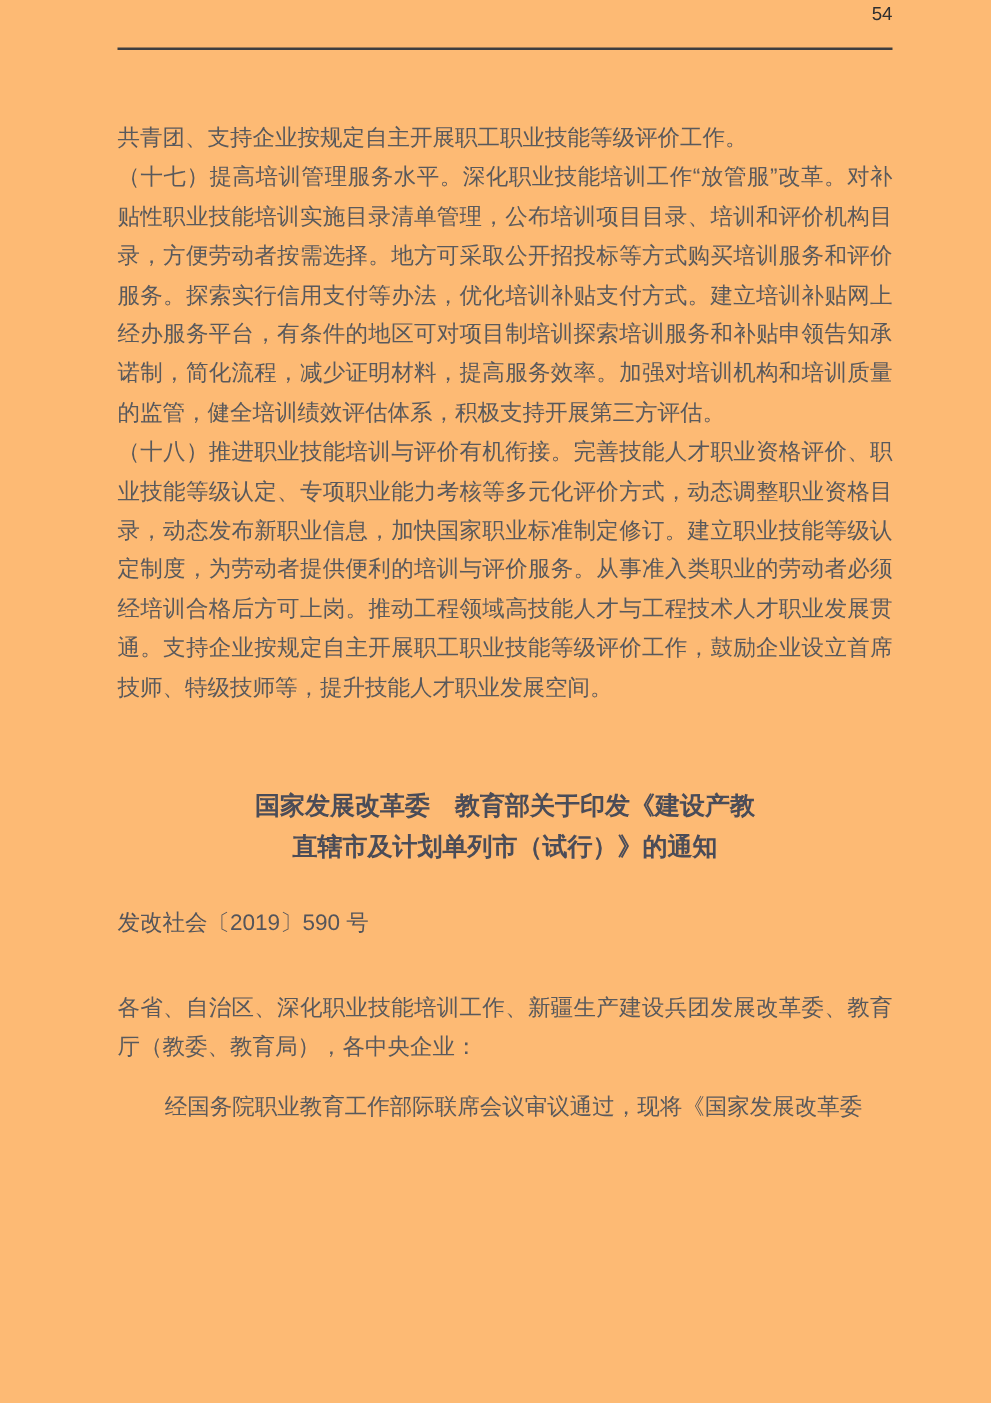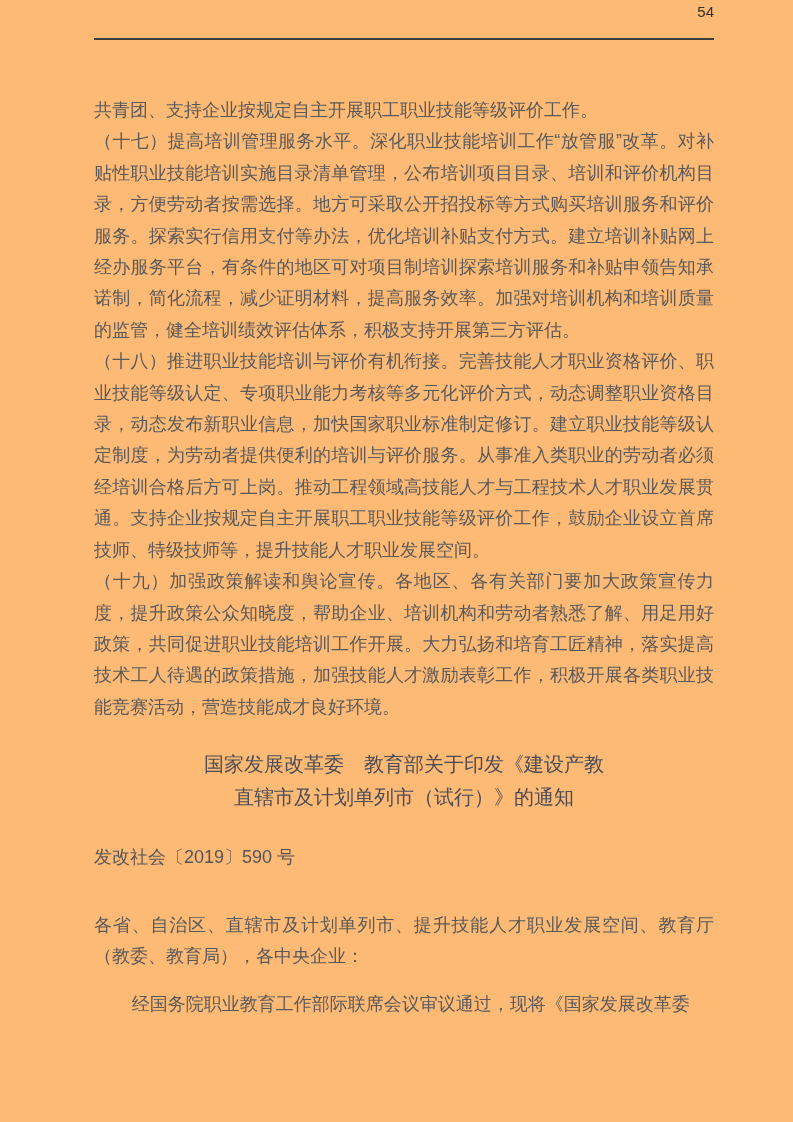--- a/index.html
+++ b/index.html
@@ -37,24 +37,24 @@
   }
   .body-para {
     margin: 0;
     font-size: 18px;
     line-height: 31.4px;
     color: #59595c;
     text-align: justify;
     text-justify: inter-ideograph;
   }
   .notice-title {
-    margin: 25px 0 0 0;
+    margin: 63px 0 0 0;
     font-size: 20px;
     line-height: 33px;
-    font-weight: normal;
+    font-weight: bold;
     color: #4a4c58;
     text-align: center;
   }
   .title-line { display: block; }
   .doc-number {
     margin-top: 28px;
     font-size: 18px;
     line-height: 31.4px;
     color: #54555b;
     text-align: left;
@@ -75,27 +75,26 @@
   <div class="header-rule"></div>
 
   <main class="content">
 
     <p class="body-para">共青团、支持企业按规定自主开展职工职业技能等级评价工作。</p>
 
     <p class="body-para">（十七）提高培训管理服务水平。深化职业技能培训工作“放管服”改革。对补贴性职业技能培训实施目录清单管理，公布培训项目目录、培训和评价机构目录，方便劳动者按需选择。地方可采取公开招投标等方式购买培训服务和评价服务。探索实行信用支付等办法，优化培训补贴支付方式。建立培训补贴网上经办服务平台，有条件的地区可对项目制培训探索培训服务和补贴申领告知承诺制，简化流程，减少证明材料，提高服务效率。加强对培训机构和培训质量的监管，健全培训绩效评估体系，积极支持开展第三方评估。</p>
 
     <p class="body-para">（十八）推进职业技能培训与评价有机衔接。完善技能人才职业资格评价、职业技能等级认定、专项职业能力考核等多元化评价方式，动态调整职业资格目录，动态发布新职业信息，加快国家职业标准制定修订。建立职业技能等级认定制度，为劳动者提供便利的培训与评价服务。从事准入类职业的劳动者必须经培训合格后方可上岗。推动工程领域高技能人才与工程技术人才职业发展贯通。支持企业按规定自主开展职工职业技能等级评价工作，鼓励企业设立首席技师、特级技师等，提升技能人才职业发展空间。</p>
 
-    <p class="body-para">（十九）加强政策解读和舆论宣传。各地区、各有关部门要加大政策宣传力度，提升政策公众知晓度，帮助企业、培训机构和劳动者熟悉了解、用足用好政策，共同促进职业技能培训工作开展。大力弘扬和培育工匠精神，落实提高技术工人待遇的政策措施，加强技能人才激励表彰工作，积极开展各类职业技能竞赛活动，营造技能成才良好环境。</p>
 
     <h2 class="notice-title">
       <span class="title-line">国家发展改革委　教育部关于印发《建设产教</span>
       <span class="title-line">直辖市及计划单列市（试行）》的通知</span>
     </h2>
 
     <div class="doc-number">发改社会〔2019〕590 号</div>
 
-    <p class="body-para recipients">各省、自治区、直辖市及计划单列市、提升技能人才职业发展空间、教育厅（教委、教育局），各中央企业：</p>
+    <p class="body-para recipients">各省、自治区、深化职业技能培训工作、新疆生产建设兵团发展改革委、教育厅（教委、教育局），各中央企业：</p>
 
     <p class="body-para indent-first">经国务院职业教育工作部际联席会议审议通过，现将《国家发展改革委</p>
 
   </main>
 </div>
 
 </body></html>

